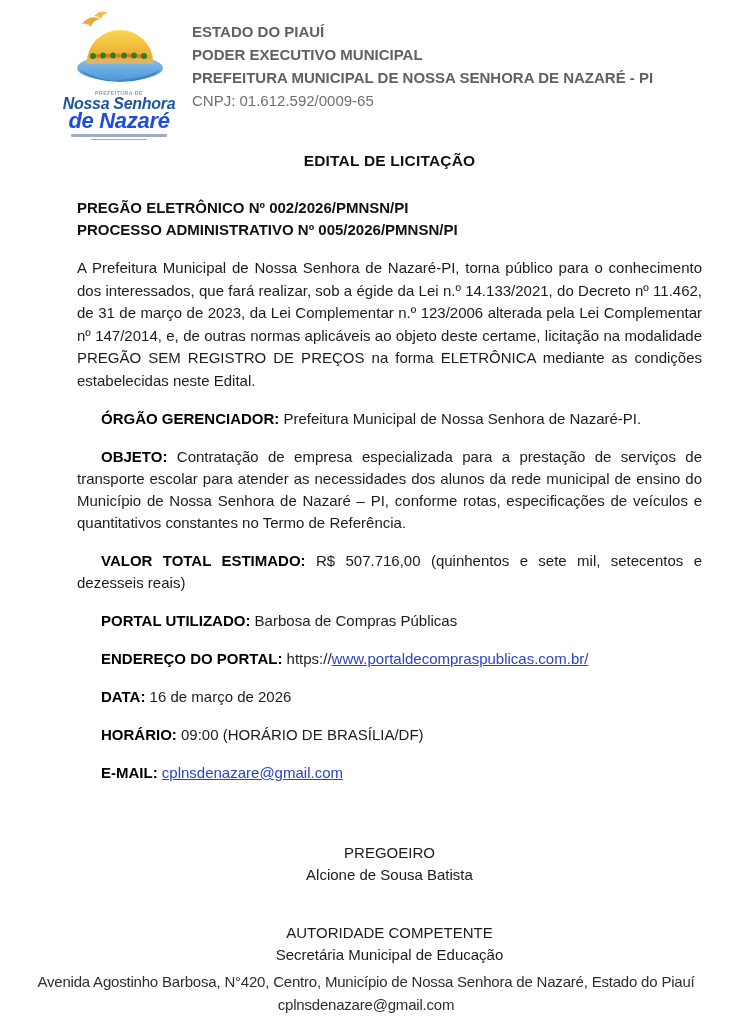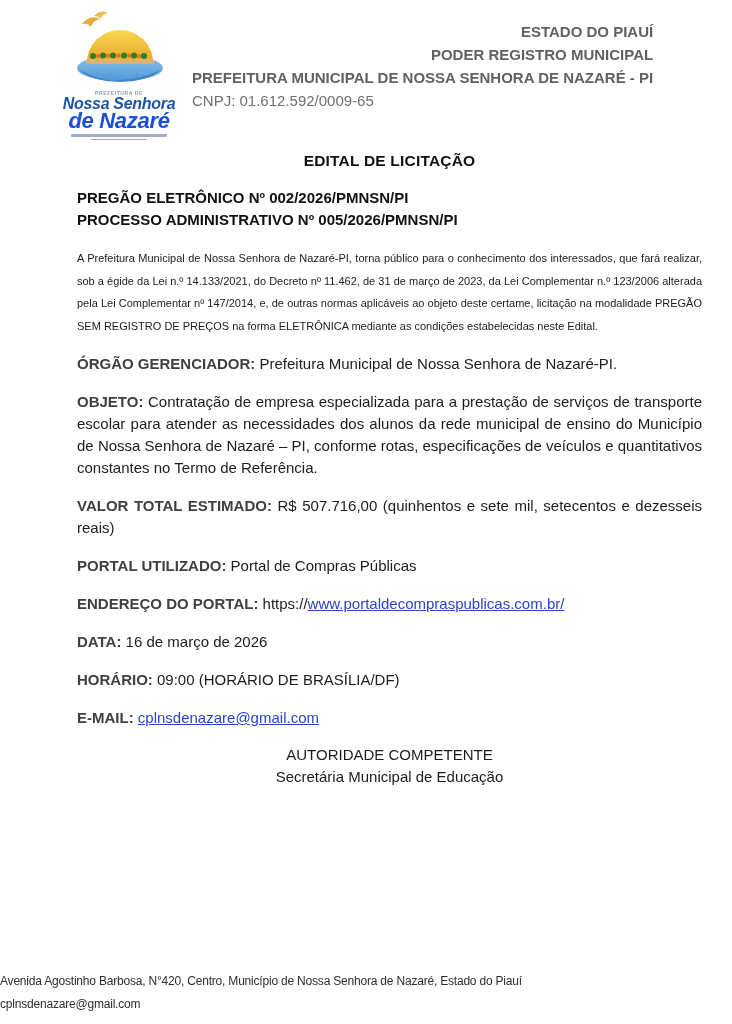--- a/index.html
+++ b/index.html
@@ -35,45 +35,45 @@
     margin:3px auto 0;border-radius:1px;
   }
   .logo-tagline2{
     width:56px;height:1px;background:#9aa8c0;
     margin:2px auto 0;
   }
   .header-text{
     padding:10px 0 0 14px;
     font-size:15px;line-height:23px;
   }
-  .header-text .hl{font-weight:bold;color:#616161;text-align:right;}
+  .header-text .hl{font-weight:bold;color:#616161;}
   .header-text .cnpj{font-weight:normal;color:#6f6f6f;}
   
   .content{padding:0 30px 0 77px;}
   .doc-title{
     text-align:center;font-weight:bold;font-size:15.5px;
     margin-top:12px;letter-spacing:.2px;color:#111;
   }
-  .process-block{margin-top:17px;font-weight:bold;font-size:15px;line-height:22px;color:#111;}
+  .process-block{margin-top:27px;font-weight:bold;font-size:15px;line-height:22px;color:#111;}
   .para{
-    margin-top:16px;font-size:11px;line-height:22.5px;
+    margin-top:16px;font-size:15px;line-height:22.5px;
     text-align:justify;
   }
   .field{margin-top:16px;font-size:15px;line-height:22px;}
   .field.justify{text-align:justify;}
-  .field strong{color:#404040;}
+  .field strong{color:#000000;margin-left:24px;}
   a.doc-link{color:#2b43c8;text-decoration:underline;cursor:pointer;}
   
   .sig-block{text-align:center;font-size:15px;line-height:22px;}
   .sig-block.first{margin-top:58px;}
-  .sig-block.second{}
+  .sig-block.second{margin-top:36px;}
   
   .doc-footer{
     position:absolute;left:0;right:0;bottom:8px;
-    font-size:12px;line-height:23px;color:#2e2e2e;
+    text-align:center;font-size:15px;line-height:23px;color:#2e2e2e;
     letter-spacing:-.2px;
   }
 </style>
 </head>
 <body>
 
 <div class="page">
 
   <div class="doc-header">
     <div class="logo-block">
@@ -114,21 +114,21 @@
         <path d="M34,6 q7,-7 14,-3 q-6,1 -7,6 q-3,-3 -7,-3 z" fill="#f0bd4d"></path>
       </svg>
       <div class="logo-pretitle">PREFEITURA DE</div>
       <div class="logo-name1">Nossa Senhora</div>
       <div class="logo-name2">de Nazaré</div>
       <div class="logo-tagline"></div>
       <div class="logo-tagline2"></div>
     </div>
     <div class="header-text">
       <div class="hl">ESTADO DO PIAUÍ</div>
-      <div class="hl">PODER REGISTRO MUNICIPAL</div>
+      <div class="hl">PODER EXECUTIVO MUNICIPAL</div>
       <div class="hl">PREFEITURA MUNICIPAL DE NOSSA SENHORA DE NAZARÉ - PI</div>
       <div class="cnpj">CNPJ: 01.612.592/0009-65</div>
     </div>
   </div>
 
   <div class="content">
 
     <div class="doc-title">EDITAL DE LICITAÇÃO</div>
 
     <div class="process-block">
@@ -148,21 +148,21 @@
       <span>Contratação de empresa especializada para a prestação de serviços de transporte escolar para atender as necessidades dos alunos da rede municipal de ensino do Município de Nossa Senhora de Nazaré – PI, conforme rotas, especificações de veículos e quantitativos constantes no Termo de Referência.</span>
     </p>
 
     <p class="field justify">
       <strong>VALOR TOTAL ESTIMADO:</strong>
       <span>R$ 507.716,00 (quinhentos e sete mil, setecentos e dezesseis reais)</span>
     </p>
 
     <p class="field">
       <strong>PORTAL UTILIZADO:</strong>
-      <span>Portal de Compras Públicas</span>
+      <span>Barbosa de Compras Públicas</span>
     </p>
 
     <p class="field">
       <strong>ENDEREÇO DO PORTAL:</strong>
       <span>https://</span><a class="doc-link">www.portaldecompraspublicas.com.br/</a>
     </p>
 
     <p class="field">
       <strong>DATA:</strong>
       <span>16 de março de 2026</span>
@@ -171,20 +171,24 @@
     <p class="field">
       <strong>HORÁRIO:</strong>
       <span>09:00 (HORÁRIO DE BRASÍLIA/DF)</span>
     </p>
 
     <p class="field">
       <strong>E-MAIL:</strong>
       <a class="doc-link">cplnsdenazare@gmail.com</a>
     </p>
 
+    <div class="sig-block first">
+      <div>PREGOEIRO</div>
+      <div>Alcione de Sousa Batista</div>
+    </div>
 
     <div class="sig-block second">
       <div>AUTORIDADE COMPETENTE</div>
       <div>Secretária Municipal de Educação</div>
     </div>
   </div>
 
   <div class="doc-footer">
     <div>Avenida Agostinho Barbosa, N°420, Centro, Município de Nossa Senhora de Nazaré, Estado do Piauí</div>
     <div>cplnsdenazare@gmail.com</div>

